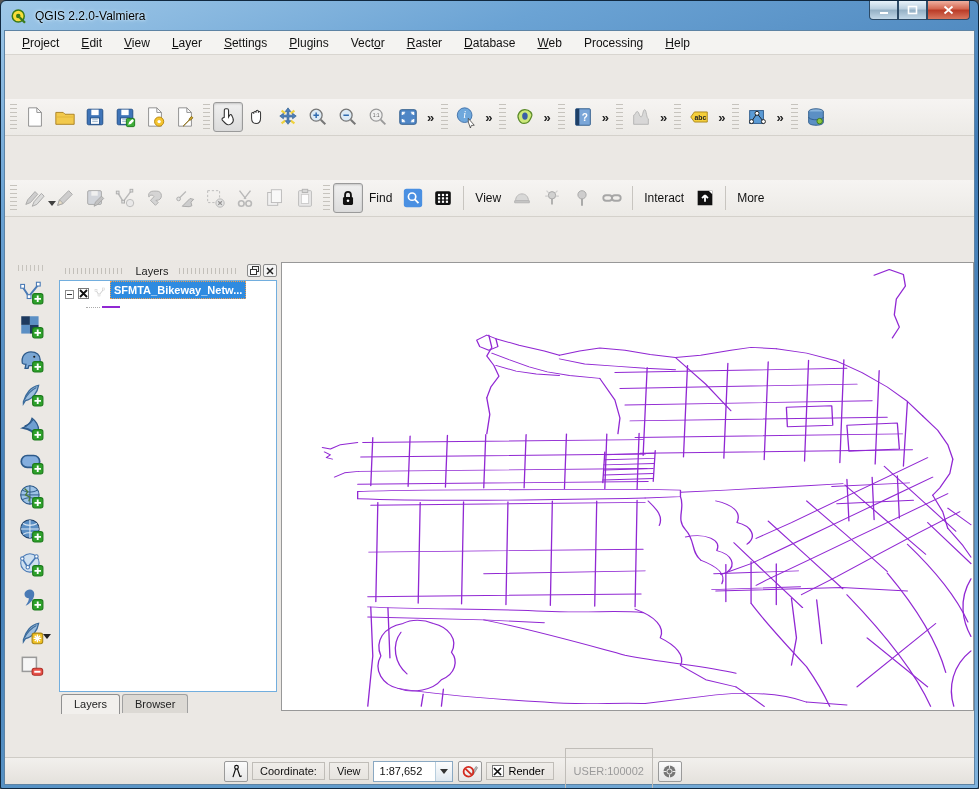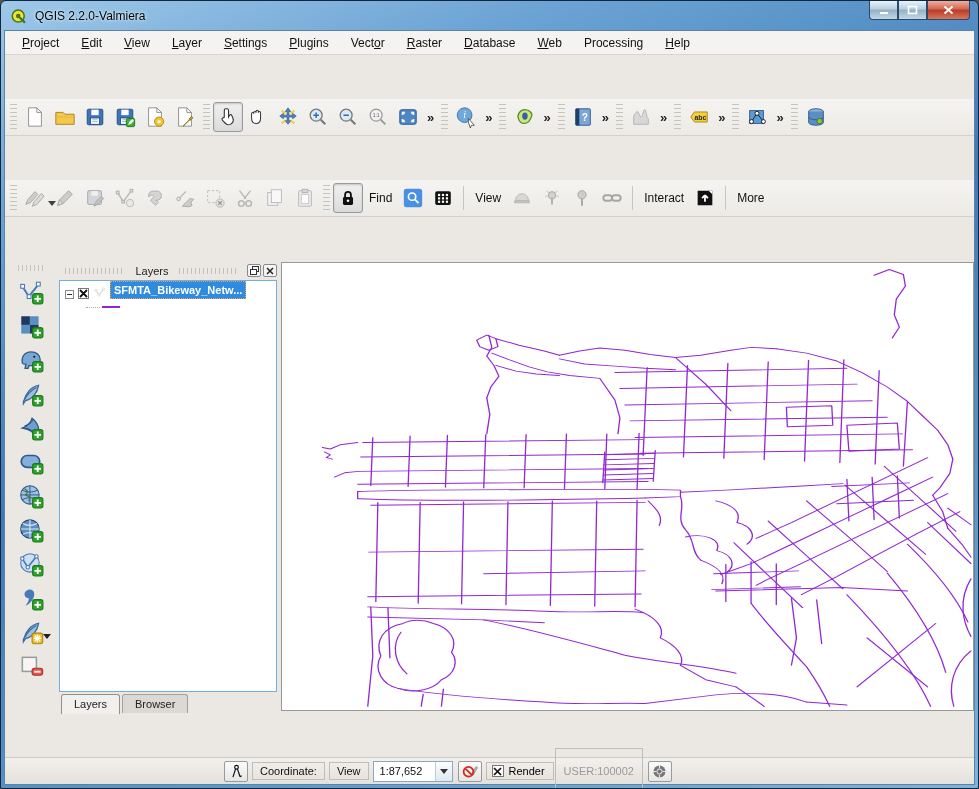--- a/index.html
+++ b/index.html
@@ -67,21 +67,21 @@
   
   .statusbar{ height:27px; flex:0 0 auto; display:flex; align-items:center; background:linear-gradient(180deg,#f2f0ed,#e4e1dc); border-top:1px solid #cfccc6; padding:2px 4px; font-size:11px; }
   .sb-spacer{ width:215px; flex:0 0 auto; }
   .sb-btn{ width:24px; height:21px; border:1px solid #9a9a9a; border-radius:2px; background:linear-gradient(180deg,#fbfbfb,#e6e6e6); display:flex; align-items:center; justify-content:center; margin-right:4px; flex:0 0 auto;}
   .sb-label{ border:1px solid #c0bdb8; padding:2px 7px; margin-right:4px; color:#111; background:transparent; flex:0 0 auto;}
   .sb-input{ width:305px; height:21px; border:1px solid #8aa8c2; background:#fff; text-align:center; font-size:11px; color:#111; display:flex; align-items:center; justify-content:center; margin-right:6px; flex:0 0 auto;}
   .sb-combo{ width:80px; height:21px; border:1px solid #8aa8c2; background:#fff; display:flex; align-items:center; margin-right:5px; flex:0 0 auto;}
   .sb-combo .val{ flex:1; padding-left:6px; color:#111; }
   .sb-combo .dd{ width:17px; height:100%; border-left:1px solid #b8cede; background:linear-gradient(180deg,#fdfdfd,#dfe8f0); display:flex; align-items:center; justify-content:center; }
   .dd-arrow{ width:0; height:0; border-left:4px solid transparent; border-right:4px solid transparent; border-top:5px solid #333; }
-  .sb-check{ display:flex; align-items:center; border:1px solid #c0bdb8; padding:2px 8px 2px 5px; margin-right:1px; background:transparent; flex:0 0 auto;}
+  .sb-check{ display:flex; align-items:center; border:1px solid #c0bdb8; padding:2px 8px 2px 5px; margin-right:11px; background:transparent; flex:0 0 auto;}
   .cbox{ width:12px; height:12px; border:1px solid #777; background:#fff; margin-right:5px; display:flex; align-items:center; justify-content:center; }
   .sb-user{ border:1px solid #c0bdb8; padding:16px 8px; color:#9a9a9a; margin-right:5px; flex:0 0 auto;}
 </style>
 </head>
 <body>
 
 <div class="window">
   <div class="titlebar">
     <svg class="app-icon" viewBox="0 0 24 24">
       <circle cx="11" cy="12" r="8" fill="#f8dd39" stroke="#3a7a1a" stroke-width="2"></circle>

